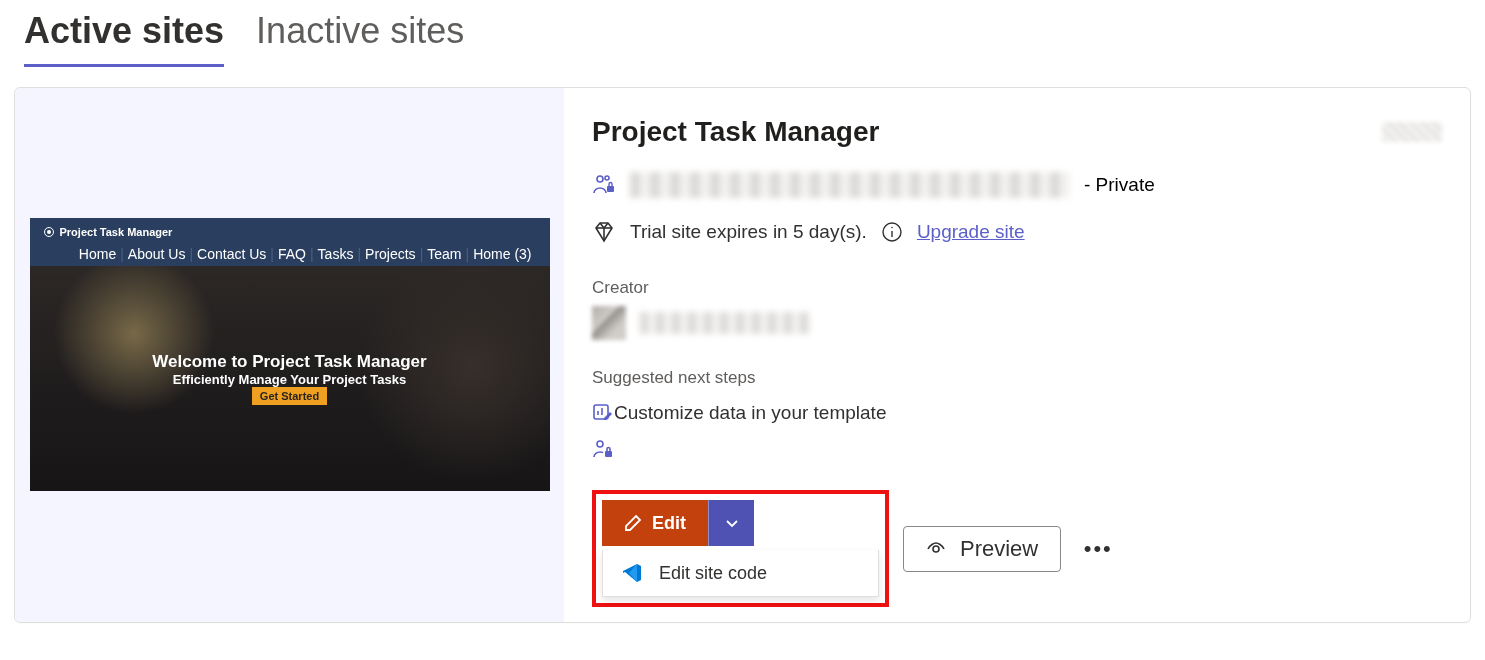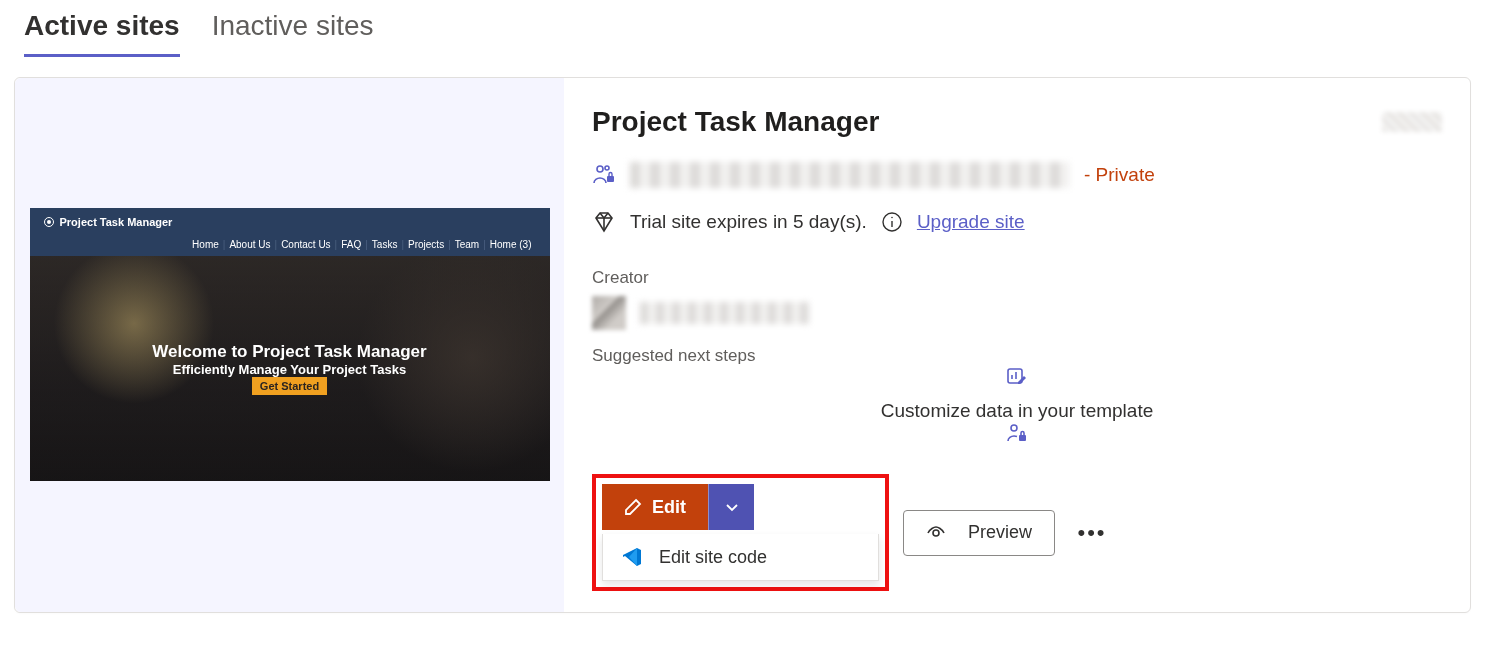--- a/index.html
+++ b/index.html
@@ -9,21 +9,21 @@
     width: 1485px;
     height: 660px;
     color: #323130;
   }
   .tabs {
     display: flex;
     gap: 32px;
     padding: 10px 24px 0 24px;
   }
   .tab {
-    font-size: 28px;
+    font-size: 36px;
     font-weight: 400;
     color: #605e5c;
     padding-bottom: 12px;
     border-bottom: 3px solid transparent;
     cursor: pointer;
   }
   .tab.active {
     font-weight: 600;
     color: #323130;
     border-bottom: 3px solid #5b5fc7;
@@ -72,21 +72,21 @@
   }
   .thumb-menu {
     height: 20px;
     background: #2a3f5f;
     display: flex;
     justify-content: flex-end;
     align-items: center;
     gap: 4px;
     padding: 0 18px 4px 0;
   }
-  .thumb-menu span { color:#fff; font-size:10px; }
+  .thumb-menu span { color:#fff; font-size:14px; }
   .thumb-menu .sep{color:#4a5f7f;}
   .thumb-hero {
     height: 225px;
     background: linear-gradient(rgba(20,20,25,0.55),rgba(20,20,25,0.55)),
       radial-gradient(circle at 20% 30%, #f0d080 0%, transparent 18%),
       radial-gradient(circle at 85% 45%, #605040 0%, transparent 25%),
       linear-gradient(180deg, #4a4035 0%, #2a2420 60%, #1a1612 100%);
     display:flex;flex-direction:column;align-items:center;justify-content:center;gap:0;
     position:relative;
   }
@@ -99,43 +99,43 @@
     position: relative;
   }
   .title-row{display:flex;justify-content:space-between;align-items:center;}
   .site-title { font-size: 28px; font-weight: 700; color:#201f1e; }
   .blur-chip{
     width:60px;height:20px;border-radius:2px;
     background: repeating-linear-gradient(45deg,#e8e6e4,#e8e6e4 4px,#f3f2f1 4px,#f3f2f1 8px);
     filter: blur(2px);
   }
   .meta-row {
-    display:flex;align-items:center;gap:14px;margin-top:24px;font-size:19px;color:#c2410c;
+    display:flex;align-items:center;gap:14px;margin-top:24px;font-size:19px;color:#000000;
   }
   .blur-long{
     flex:0 0 440px;height:26px;
     background: repeating-linear-gradient(90deg,#dcdad8,#dcdad8 10px,#f3f2f1 10px,#f3f2f1 20px);
     filter: blur(3px);
   }
   .trial-row{display:flex;align-items:center;gap:14px;margin-top:22px;font-size:19px;}
   .upgrade-link{color:#5b5fc7;text-decoration:underline;cursor:pointer;}
   .creator-lbl{margin-top:34px;font-size:17px;color:#605e5c;}
   .creator-row{display:flex;align-items:center;gap:14px;margin-top:8px;}
   .creator-avatar{
     width:34px;height:34px;
     background: linear-gradient(135deg,#b0aca8,#d0ccc8 40%,#908c88 41%,#d0ccc8 70%);
     filter:blur(2px);
   }
   .creator-name{
     width:170px;height:22px;
     background: repeating-linear-gradient(90deg,#dcdad8,#dcdad8 8px,#f3f2f1 8px,#f3f2f1 16px);
     filter:blur(3px);
   }
-  .steps-lbl{margin-top:16px;font-size:17px;color:#605e5c;}
-  .step-item{display:flex;align-items:center;gap:12px;font-size:19px;color:#323130;flex-direction:column;}
+  .steps-lbl{margin-top:28px;font-size:17px;color:#605e5c;}
+  .step-item{display:flex;align-items:center;margin-top:14px;font-size:19px;color:#323130;}
   .btn-row{display:flex;align-items:center;gap:14px;margin-top:30px;}
   .highlight-box{
     border:4px solid #e11;
     padding:6px;
     display:flex;flex-direction:column;gap:0;
     width:297px;
   }
   .btn-group{display:flex;gap:14px;align-items:center;}
   .edit-split{display:flex;height:46px;}
   .edit-main{
@@ -151,23 +151,23 @@
   .dropdown-menu{
     background:#fff;border:1px solid #e1dfdd;border-top:none;
     box-shadow:0 4px 8px rgba(0,0,0,0.1);
     margin-top:4px;
   }
   .dropdown-item{
     display:flex;align-items:flex-end;gap:16px;
     padding:12px 18px;font-size:18px;cursor:pointer;
   }
   .preview-btn{
-    height:46px;display:flex;align-items:center;gap:22px;
+    height:46px;display:flex;align-items:center;gap:14px;
     background:#fff;border:1px solid #8a8886;border-radius:4px;
-    padding:0 22px;font-size:18px;cursor:pointer;color:#323130;
+    padding:0 22px;font-size:22px;cursor:pointer;color:#323130;
   }
   .more-btn{
     width:46px;height:46px;display:flex;align-items:center;justify-content:center;
     background:transparent;border:none;cursor:pointer;font-size:22px;letter-spacing:2px;color:#323130;
   }
   svg{display:block;}
 </style>
 </head>
 <body>
 

